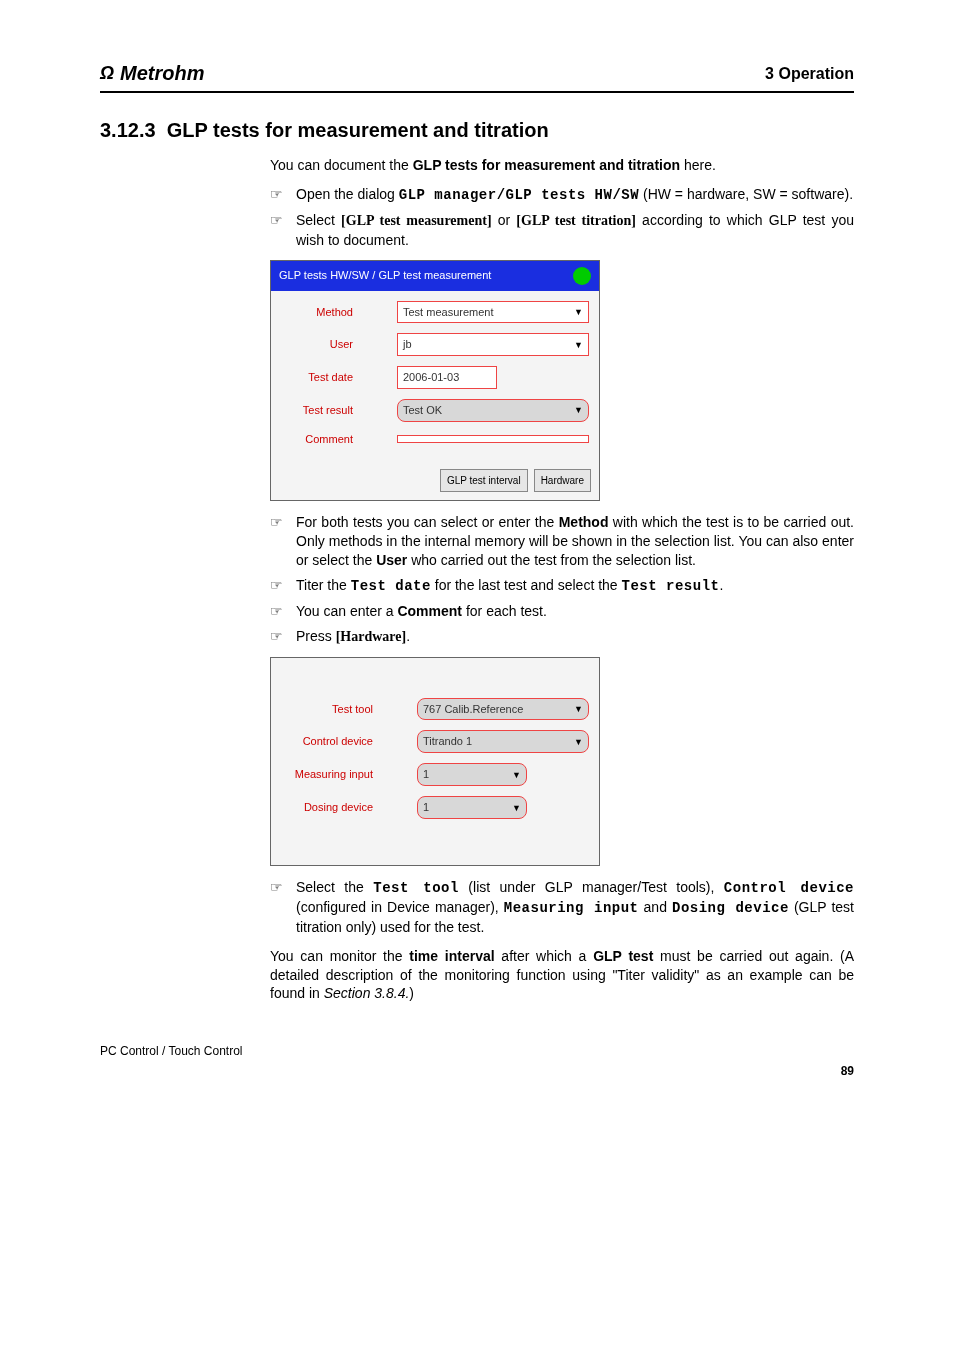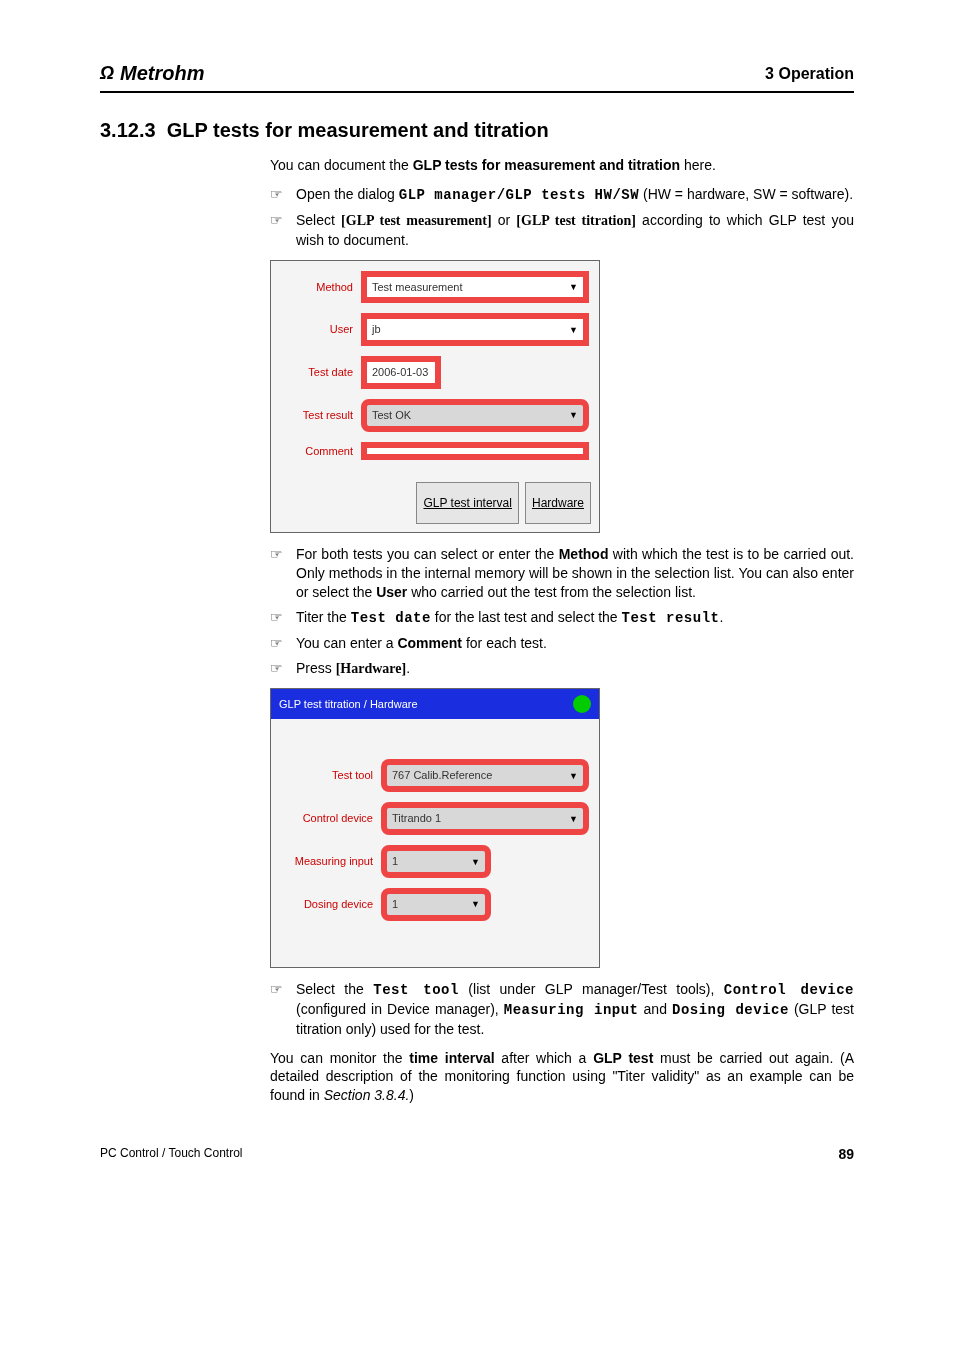--- a/index.html
+++ b/index.html
@@ -53,41 +53,40 @@
   }
   .help-circle {
     width: 18px; height: 18px; border-radius: 50%;
     background: #0c0; display: inline-block;
   }
   .dialog-body { padding: 10px 10px 6px 10px; }
   .form-row { display: flex; align-items: center; margin-bottom: 10px; }
   .form-label { width: 80px; text-align: right; color: #c00; padding-right: 8px; font-size: 11px;}
   .form-label-blue { width: 100px; text-align: right; color: #c00; padding-right: 8px; font-size: 11px;}
   .field {
-    flex: 1; background: #fff; border: 6px solid #ef4444;
+    flex: 1; background: #fff; border: 1px solid #ef4444;
     padding: 3px 5px; display: flex; justify-content: space-between; align-items: center;
-    font-size: 11px; color: #333;
-  }
-  .field-short { width: 80px; flex: none; }
+    font-size: 11px; color: #333; margin-left: 36px;
+  }
+  .field-short { width: 100px; flex: none; }
   .field-med { width: 110px; flex: none; }
   .field.disabled { background: #d8d8d8; border-radius: 8px; }
   .caret { font-size: 9px; color: #000; }
   .dialog-actions { display: flex; justify-content: flex-end; gap: 6px; padding: 6px 8px 8px 8px;}
   .btn {
     border: 1px solid #888; background: #e6e6e6;
-    padding: 12px 6px; font-size: 12px; text-align: center;
+    padding: 4px 6px; font-size: 10px; text-align: center;
     min-width: 54px;
-    text-decoration: underline;
   }
   .dialog-pad { height: 30px; }
   .footer {
     display: flex; justify-content: space-between;
     margin-top: 40px; font-size: 12px;
   }
-  .footer .pn { font-weight: bold; font-size: 14px;}
+  .footer .pn { font-weight: bold; font-size: 12px; margin-top: 20px;}
 </style>
 </head>
 <body>
 
 <div class="header-row">
   <div class="brand">
     <span class="brand-icon">Ω</span>
     <span>Metrohm</span>
   </div>
   <div class="chapter">3 Operation</div>
@@ -112,20 +111,24 @@
     </li>
     <li>
       <span class="pointer">☞</span>
       <span class="txt">
         <span>Select </span><span class="bracket">[GLP test measurement]</span><span> or </span><span class="bracket">[GLP test titration]</span><span> according to which GLP test you wish to document.</span>
       </span>
     </li>
   </ul>
 
   <div class="dialog">
+    <div class="dialog-title">
+      <span>GLP tests HW/SW / GLP test measurement</span>
+      <span class="help-circle"></span>
+    </div>
     <div class="dialog-body">
       <div class="form-row">
         <div class="form-label">Method</div>
         <div class="field">
           <span>Test measurement</span>
             <span class="caret">▼</span>
         </div>
       </div>
       <div class="form-row">
         <div class="form-label">User</div>
@@ -181,24 +184,20 @@
     </li>
     <li>
       <span class="pointer">☞</span>
       <span class="txt">
         <span>Press </span><span class="bracket">[Hardware]</span><span>.</span>
       </span>
     </li>
   </ul>
 
   <div class="dialog">
-    <div class="dialog-title">
-      <span>GLP test titration / Hardware</span>
-      <span class="help-circle"></span>
-    </div>
     <div class="dialog-body">
       <div class="dialog-pad"></div>
       <div class="form-row">
         <div class="form-label-blue">Test tool</div>
         <div class="field disabled">
           <span>767 Calib.Reference</span>
             <span class="caret">▼</span>
         </div>
       </div>
       <div class="form-row">

